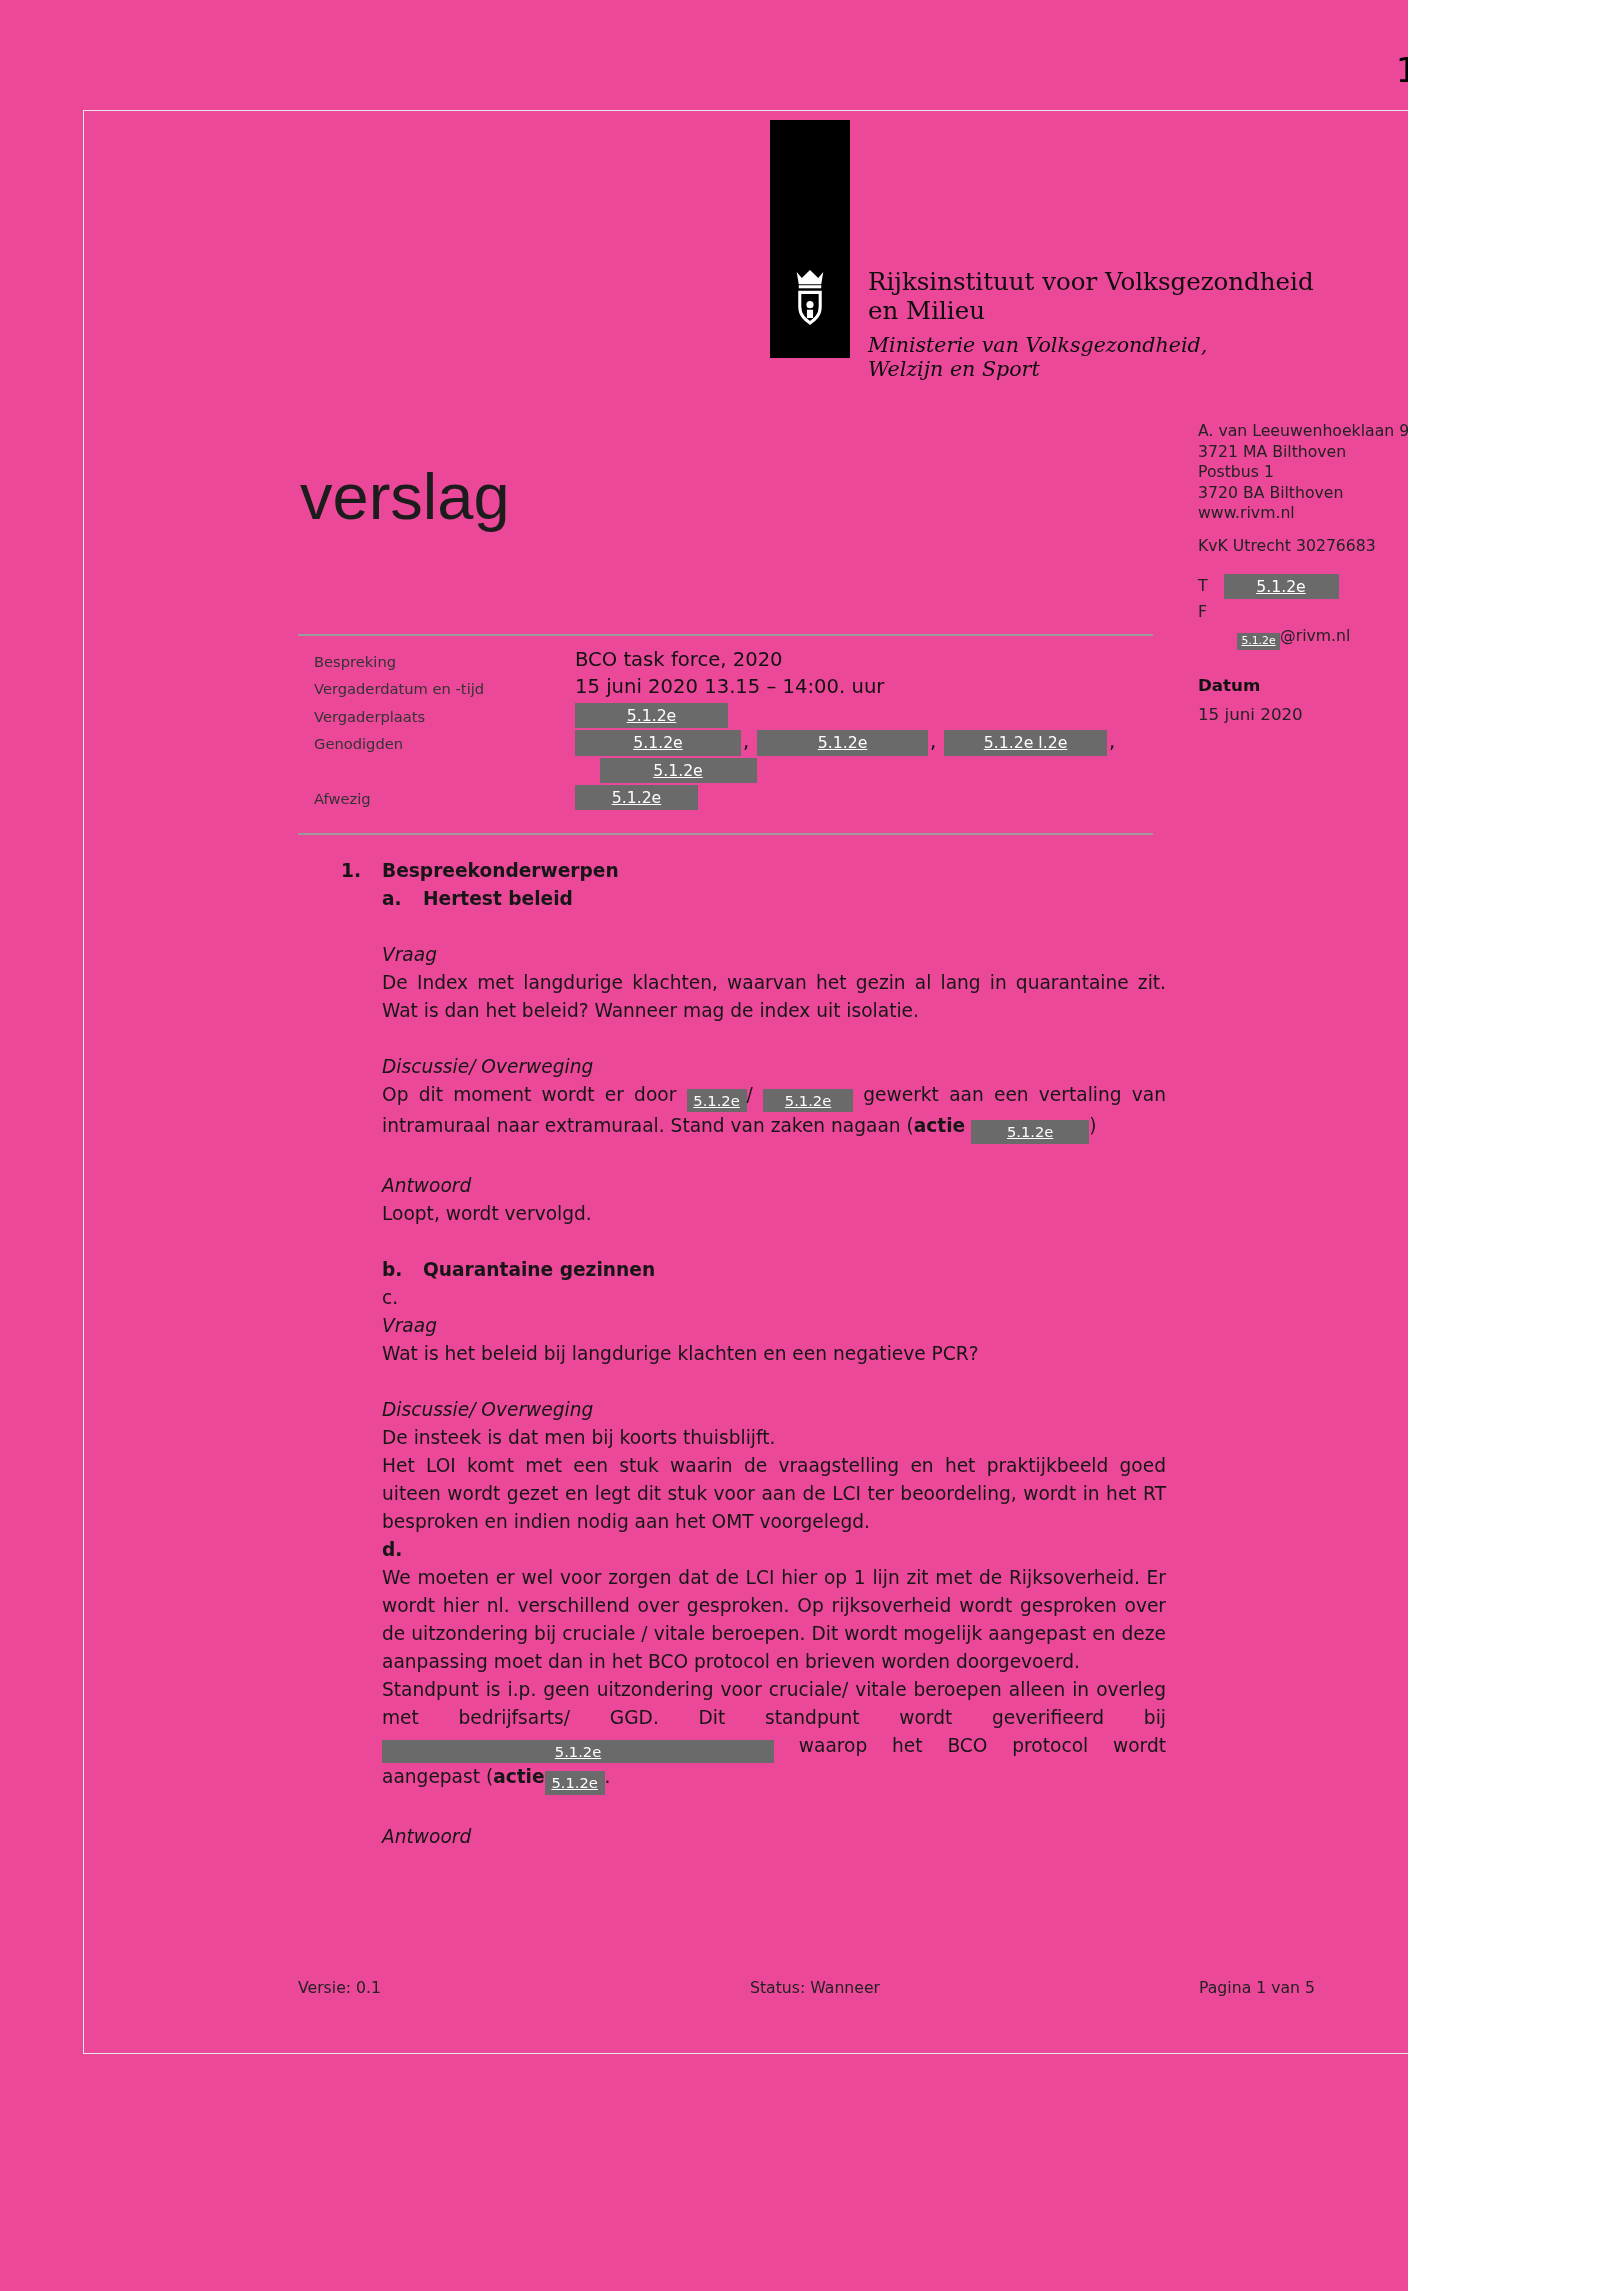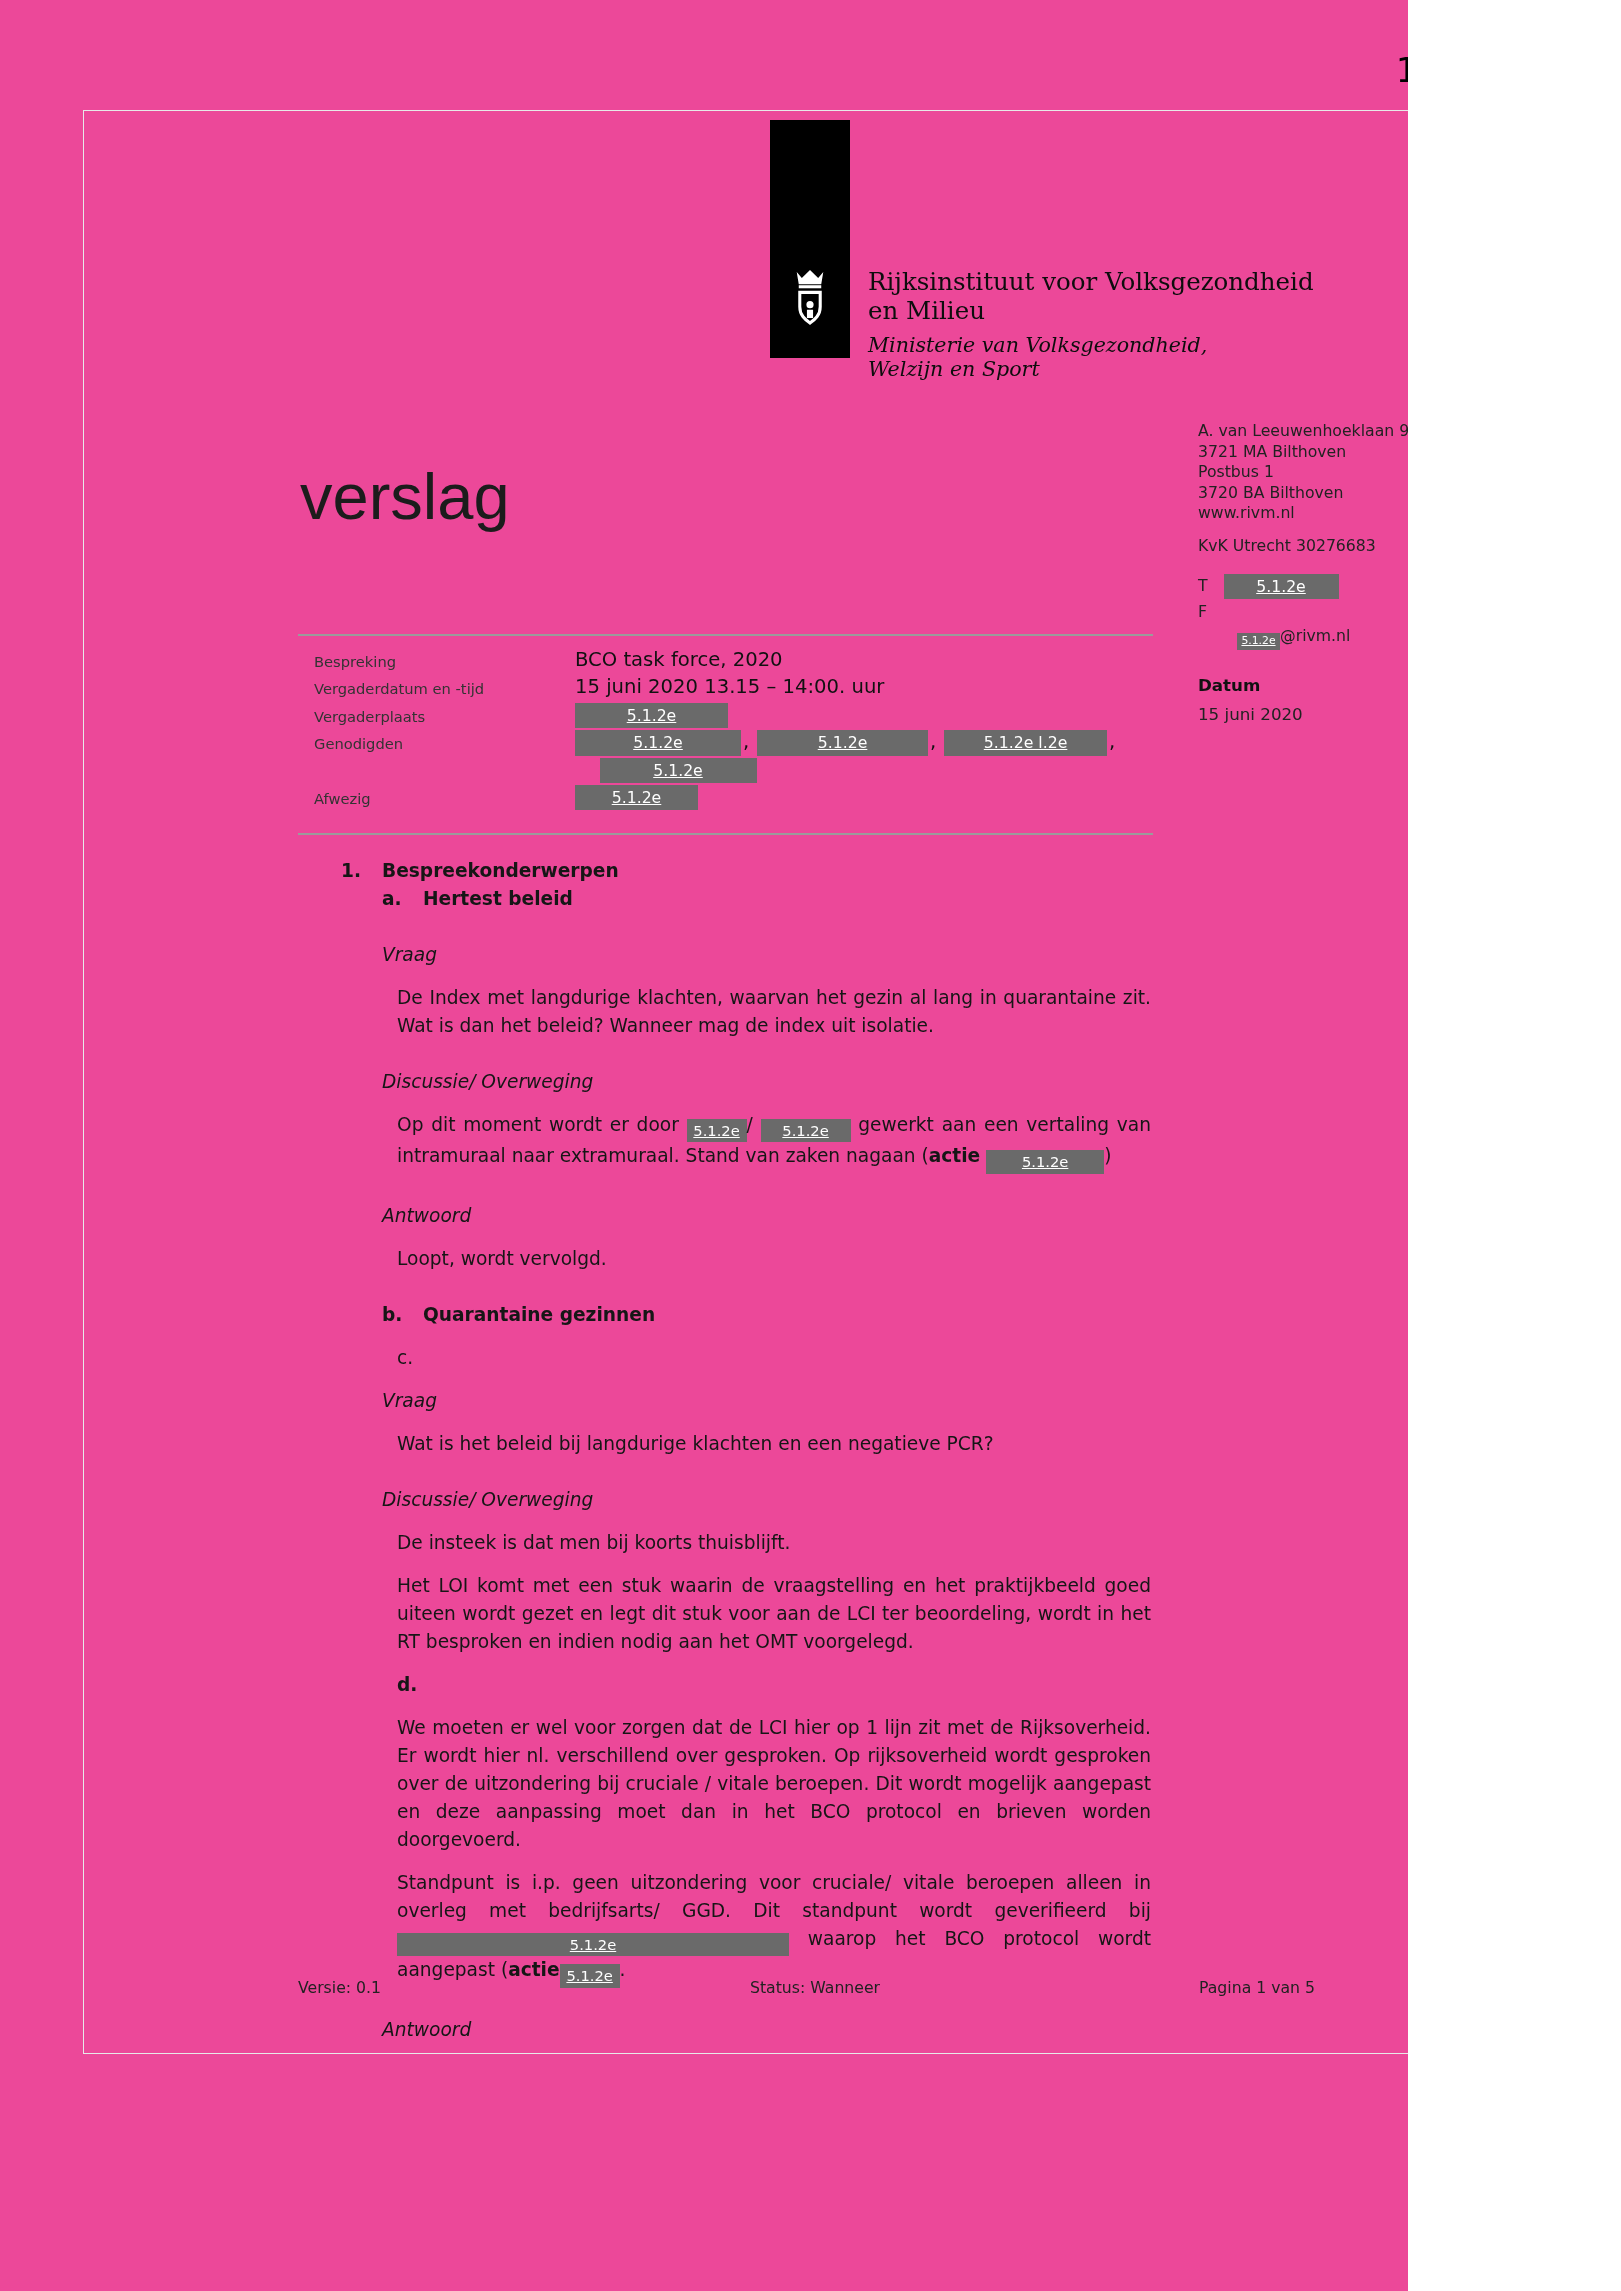--- a/index.html
+++ b/index.html
@@ -43,21 +43,21 @@
 
   .meta { position:absolute; left:298px; top:648px; width:882px;margin-left:16px; }
   .meta-row { display:flex; align-items:flex-start; min-height:27.4px; }
   .meta-label { width:261px; flex:0 0 261px; font-size:14.7px; color:#333; padding-top:4.9px; }
   .meta-value { font-size:19.6px; color:#111; }
   .meta-value .sep { margin:0 7.8px 0 2px; }
   .indent25 { padding-left:24.5px; }
 
   .body-text { position:absolute; left:382px; top:857px; width:784px;
                font-size:18.6px; line-height:28px; text-align:justify; color:#161616; }
-  .body-text p { margin:15px; }
+  .body-text p { margin:0; }
   .h1-row { font-weight:bold; position:relative; }
   .h-num { position:absolute; left:-41px; }
   .sub-row { font-weight:bold; position:relative; padding-left:41px; }
   .s-num { position:absolute; left:0; }
   .lbl { font-style:italic; }
   .sp { margin-top:28px; }
   .bold { font-weight:bold; }
 
   .footer-item { position:absolute; top:1978px; font-size:15.7px; color:#222; }
   .f-versie { left:298px; } .f-status { left:750px; } .f-pagina { left:1199px; }

